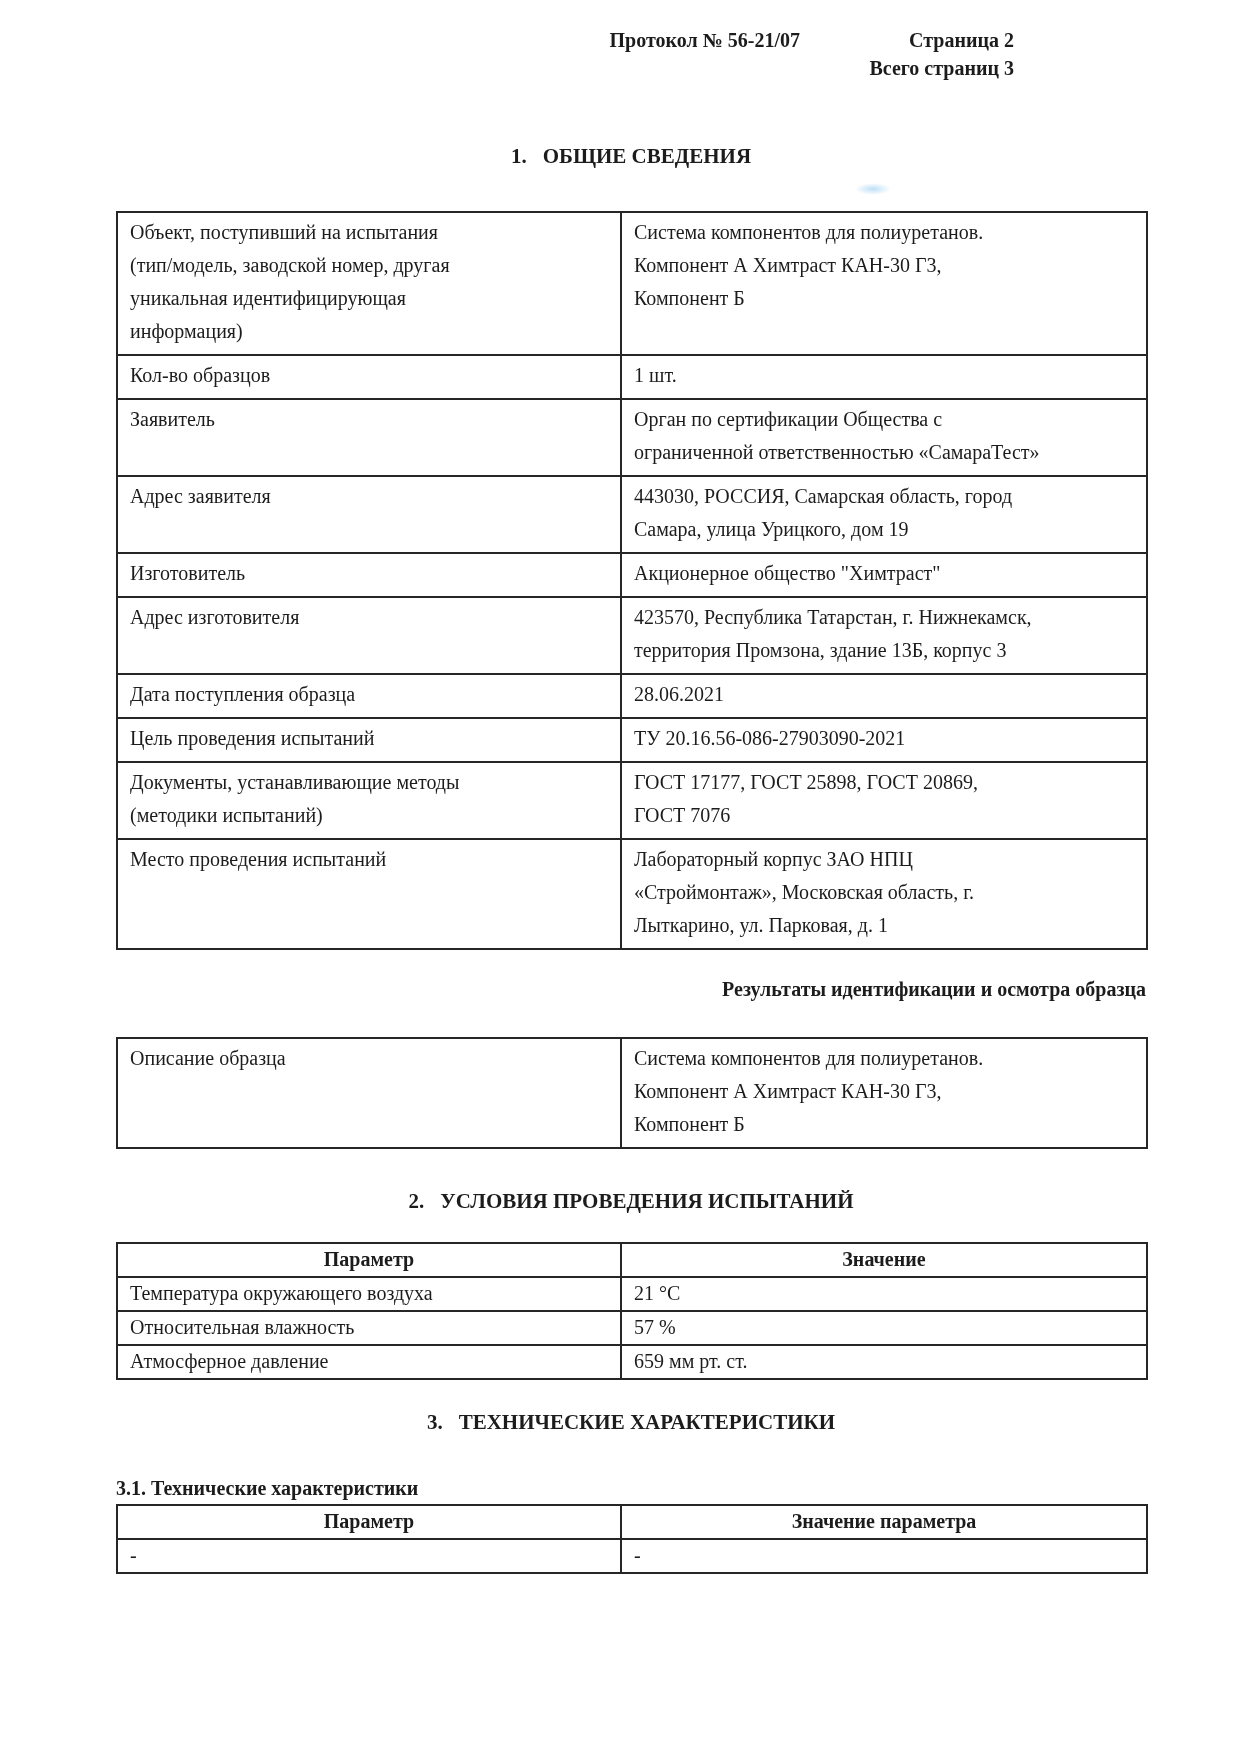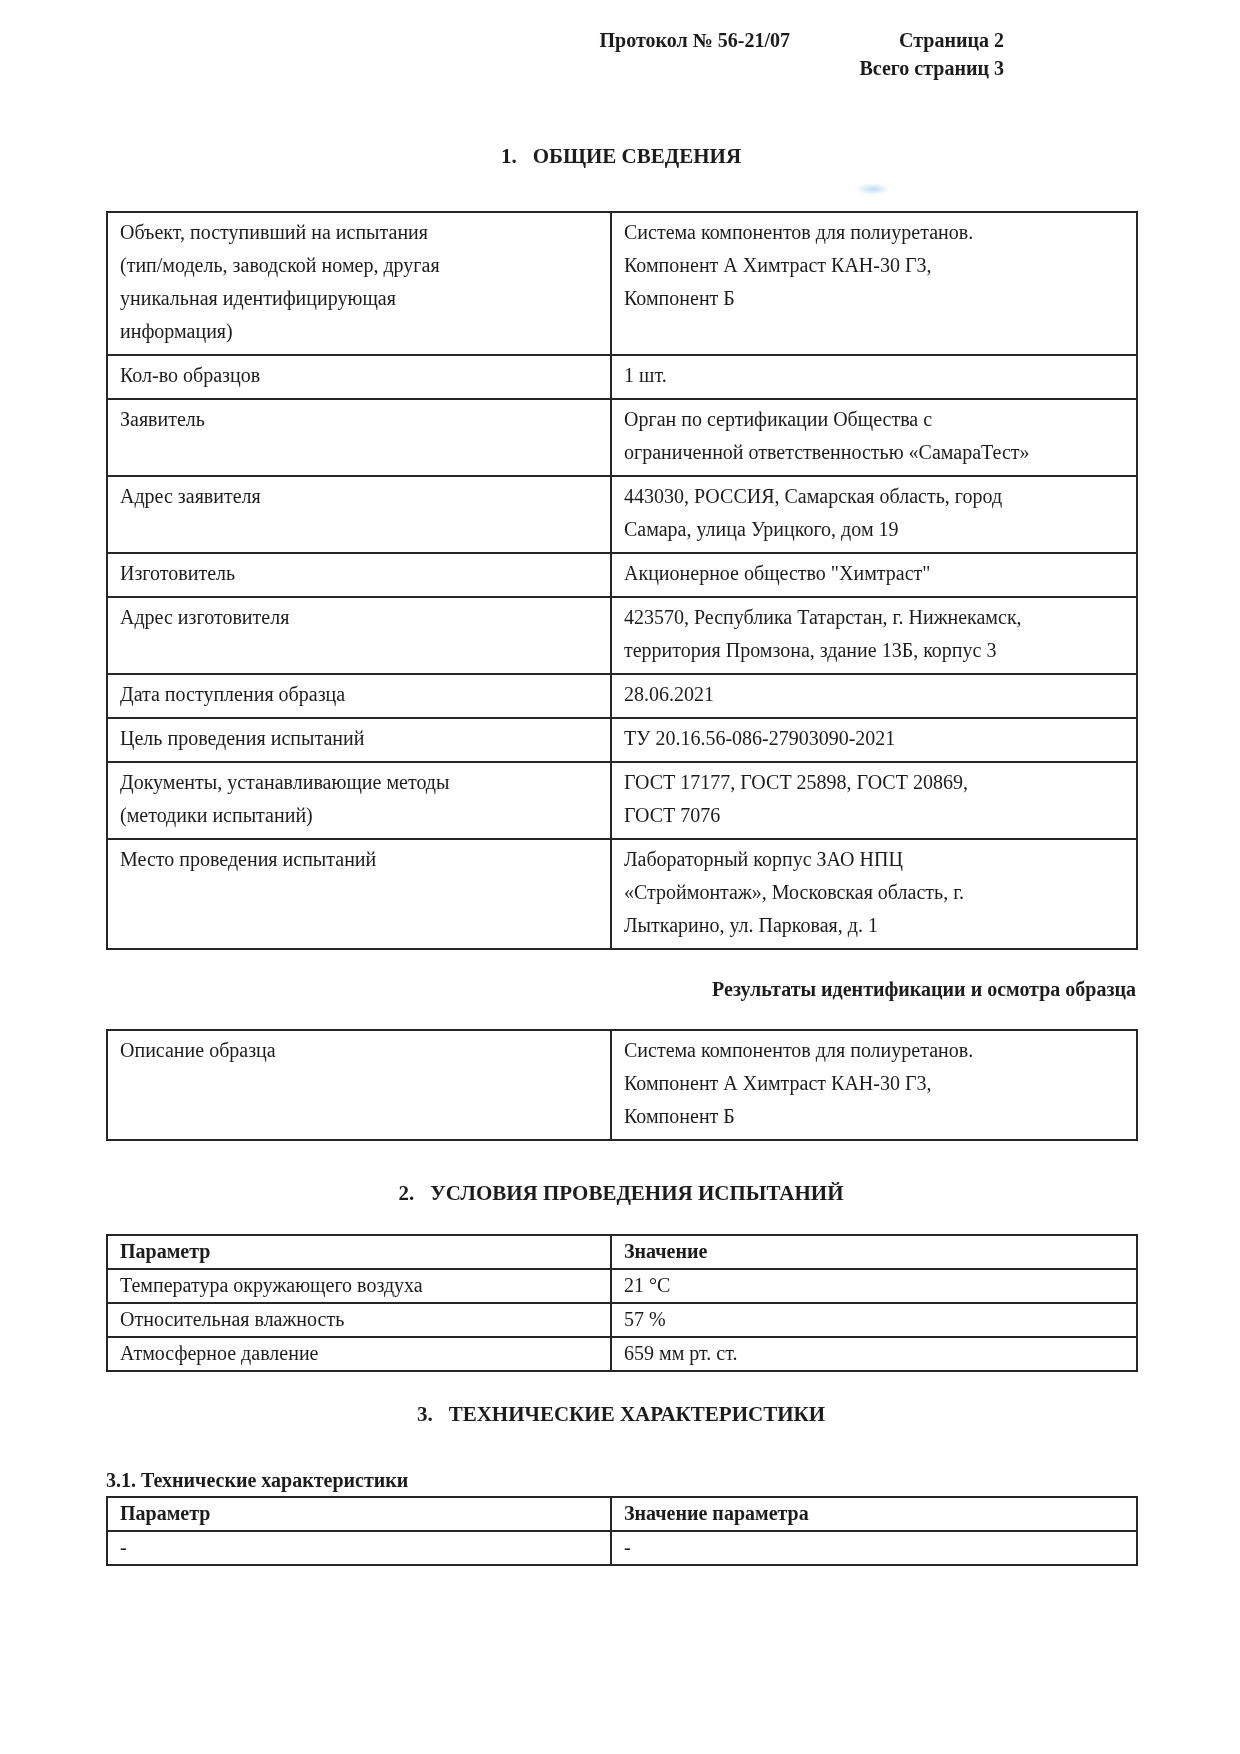--- a/index.html
+++ b/index.html
@@ -4,21 +4,21 @@
 <style>
   html,body { margin:0; padding:0; }
   body {
     width:1240px; height:1754px;
     background:#ffffff;
     font-family:"Liberation Serif", serif;
     color:#1c1c1c;
     position:relative;
     overflow:hidden;
   }
-  .content { position:absolute; left:106px; top:0; width:1030px; }
+  .content { position:absolute; left:116px; top:0; width:1030px; }
 
   
   .page-header { display:flex; justify-content:flex-end; margin-top:26px;
                  font-weight:bold; font-size:20px; line-height:28px; }
   .ph-protocol { margin-right:64px; }
   .ph-pages { text-align:right; min-width:150px; margin-right:132px; }
 
   
   .sec-title { text-align:center; font-weight:bold; font-size:21px;font-family:Liberation Serif, serif; }
   .sec-title .num { margin-right:16px; }
@@ -29,25 +29,25 @@
   .sub-title { font-weight:bold; font-size:20px; margin-top:42px; text-align:left; }
 
   
   table { border-collapse:collapse; width:1030px; table-layout:fixed; }
   col.c1 { width:504px; } col.c2 { width:526px; }
   td { border:2px solid #262626; font-size:20px; }
 
   .kv { margin-top:42px; }
   .kv td { vertical-align:top; line-height:33px; padding:3px 14px 6px 12px;
            white-space:pre-line; }
-  .kv.results { margin-top:28px;padding-left:24px; }
+  .kv.results { margin-top:36px;padding-left:24px; }
 
   .grid { margin-top:28px; }
   .grid td { line-height:29px; padding:1px 12px 2px 12px; }
-  .grid td.hdr { font-weight:bold; text-align:left; }
+  .grid td.hdr { font-weight:bold; text-align:center; }
   .grid td.lbl { text-align:left; }
   .grid td.val { text-align:left; }
   .grid.tight { margin-top:4px; }
 
   
   .artifact { position:absolute; left:855px; top:183px; width:36px; height:12px;
               background:radial-gradient(ellipse at center, rgba(110,185,235,.45), rgba(110,185,235,0) 70%);
               border-radius:50%; }
 </style>
 </head>

